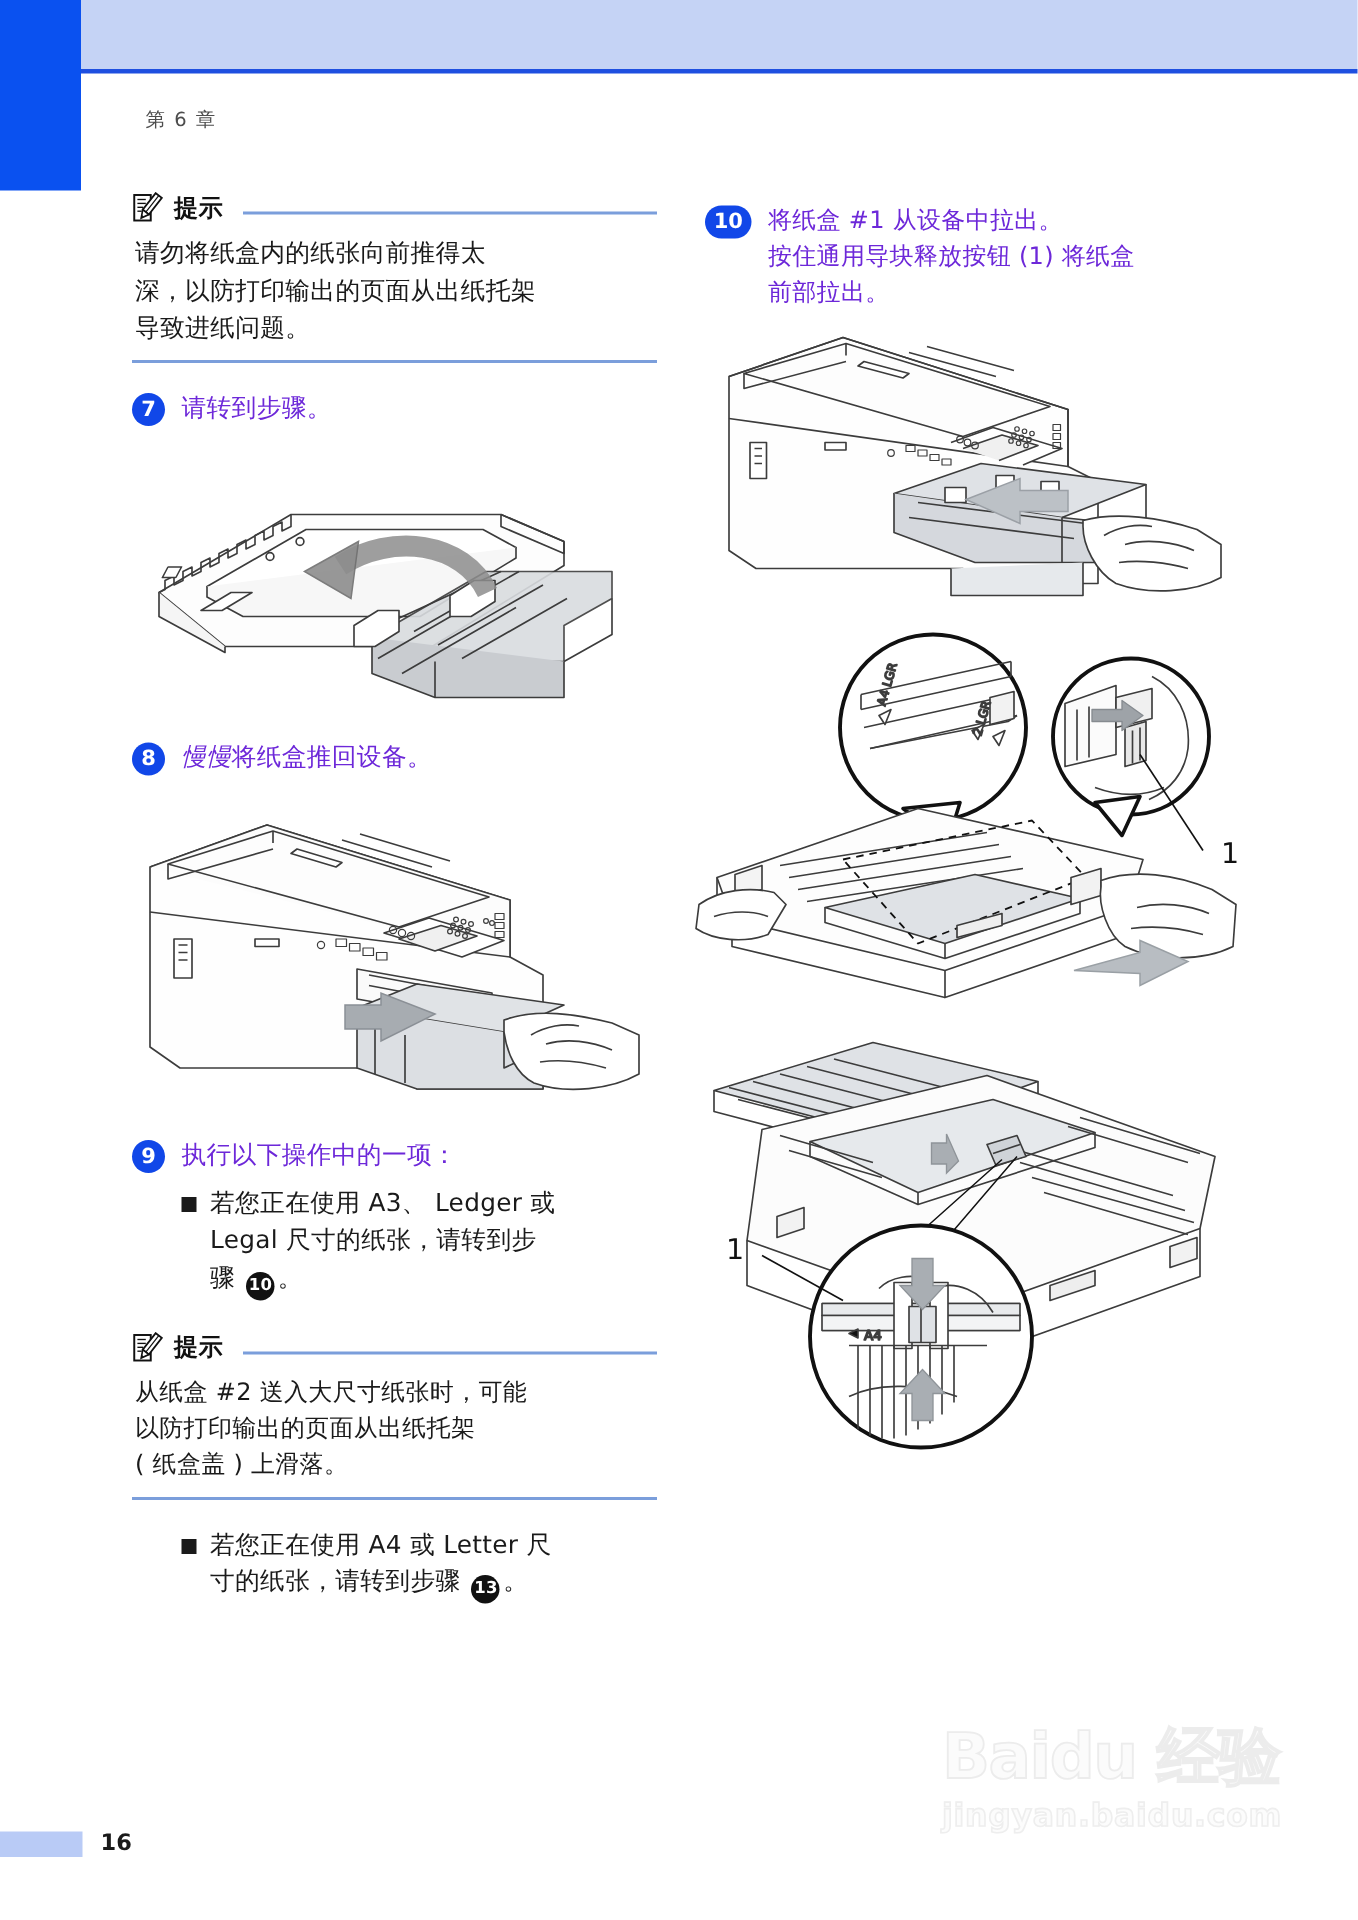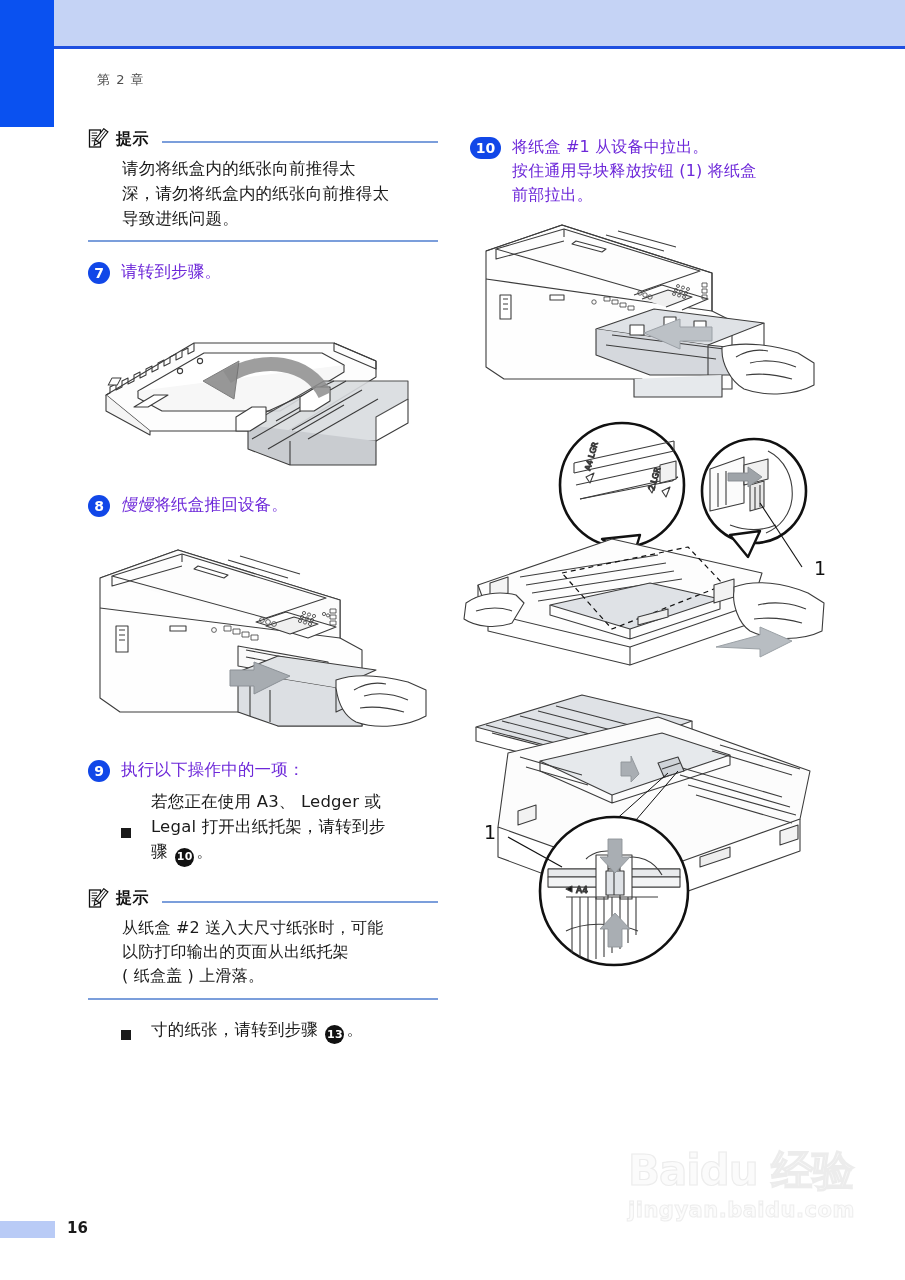--- a/index.html
+++ b/index.html
@@ -58,21 +58,21 @@
     letter-spacing: 0.5px; white-space: nowrap;
   }
   .note-rule {
     flex: 1 1 auto; height: 2px; background: #7b9edb; margin-left: 7px;
     position: relative; top: 3px;
   }
   .note-body {
     font-size: 16.5px; line-height: 1.52; color: #1a1a1a;
     padding-left: 2px; padding-top: 3px; letter-spacing: 0.2px;
   }
-  .note-body div { white-space: nowrap; margin-left: 32px; }
+  .note-body div { white-space: nowrap; }
   .note-close {
     height: 2px; background: #7b9edb; margin-top: 9px; width: 100%;
   }
 
   
   .step { display: flex; align-items: flex-start; gap: 11px; }
   .badge-circle {
     flex: 0 0 auto;
     width: 22px; height: 22px; border-radius: 50%;
     background: #1147e8; color: #fff;
@@ -98,21 +98,21 @@
   
   .inline-badge {
     display: inline-flex; align-items: center; justify-content: center;
     width: 19px; height: 19px; border-radius: 50%;
     background: #111; color: #fff; font-size: 11px; font-weight: bold;
     vertical-align: -3px; margin: 0 2px;
   }
 
   
   .bullets { margin-left: 33px; margin-top: 8px; }
-  .bullet-item { display: flex; align-items: center; gap: 20px; }
+  .bullet-item { display: flex; align-items: flex-start; gap: 9px; }
   .bullet-sq {
     flex: 0 0 auto; width: 10px; height: 10px; background: #1a1a1a;
     margin-top: 8px;
   }
   .bullet-text {
     font-size: 16.5px; line-height: 1.5; color: #1a1a1a; letter-spacing: 0.2px;
   }
   .bullet-text div { white-space: nowrap; }
 
   
@@ -142,21 +142,21 @@
   }
 </style>
 </head>
 <body>
 
 <div class="page">
 
   <div class="hdr-band"></div>
   <div class="hdr-rule"></div>
   <div class="hdr-tab"></div>
-  <div class="chapter">第 2 章</div>
+  <div class="chapter">第 6 章</div>
 
   <div class="foot-bar"></div>
   <div class="foot-num">16</div>
 
   <div class="col col-left">
 
     <div class="note">
       <div class="note-head">
         <span class="note-icon">
           <svg viewBox="0 0 22 22" width="22" height="22">
@@ -171,21 +171,21 @@
               <polygon points="11.3,18.2 12.9,18.2 12.1,20" fill="#111"></polygon>
               <line x1="12.1" y1="1" x2="12.1" y2="15" stroke="#111" stroke-width="0.8"></line>
             </g>
           </svg>
         </span>
         <span class="note-title">提示</span>
         <span class="note-rule"></span>
       </div>
       <div class="note-body">
         <div>请勿将纸盒内的纸张向前推得太</div>
-        <div>深，请勿将纸盒内的纸张向前推得太</div>
+        <div>深，以防打印输出的页面从出纸托架</div>
         <div>导致进纸问题。</div>
       </div>
       <div class="note-close"></div>
     </div>
 
     <div class="step" style="margin-top:18px">
       <div class="badge-circle">7</div>
       <div class="step-text">
         <div>请转到步骤。</div>
       </div>
@@ -312,21 +312,21 @@
       <div class="step-text">
         <div>执行以下操作中的一项：</div>
       </div>
     </div>
 
     <div class="bullets">
       <div class="bullet-item">
         <span class="bullet-sq"></span>
         <span class="bullet-text">
           <div>若您正在使用 A3、 Ledger 或</div>
-          <div>Legal 打开出纸托架，请转到步</div>
+          <div>Legal 尺寸的纸张，请转到步</div>
           <div style="white-space:nowrap">
             <span>骤 </span><span class="inline-badge">10</span><span>。</span>
           </div>
         </span>
       </div>
     </div>
 
     <div class="note" style="margin-top:18px">
       <div class="note-head">
         <span class="note-icon">
@@ -352,20 +352,21 @@
         <div>以防打印输出的页面从出纸托架</div>
         <div>( 纸盒盖 ) 上滑落。</div>
       </div>
       <div class="note-close"></div>
     </div>
 
     <div class="bullets" style="margin-top:18px">
       <div class="bullet-item">
         <span class="bullet-sq"></span>
         <span class="bullet-text">
+          <div>若您正在使用 A4 或 Letter 尺</div>
           <div style="white-space:nowrap">
             <span>寸的纸张，请转到步骤 </span><span class="inline-badge">13</span><span>。</span>
           </div>
         </span>
       </div>
     </div>
 
   </div>
 
   <div class="col col-right">

